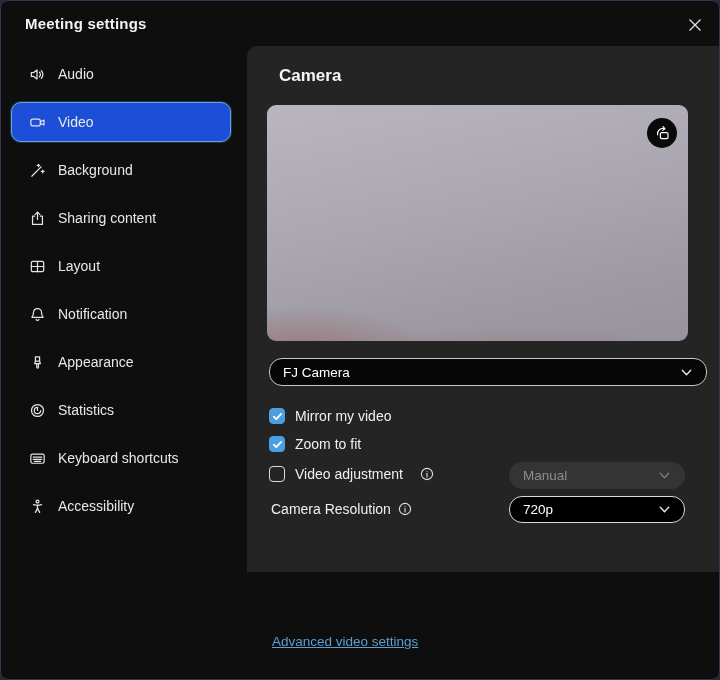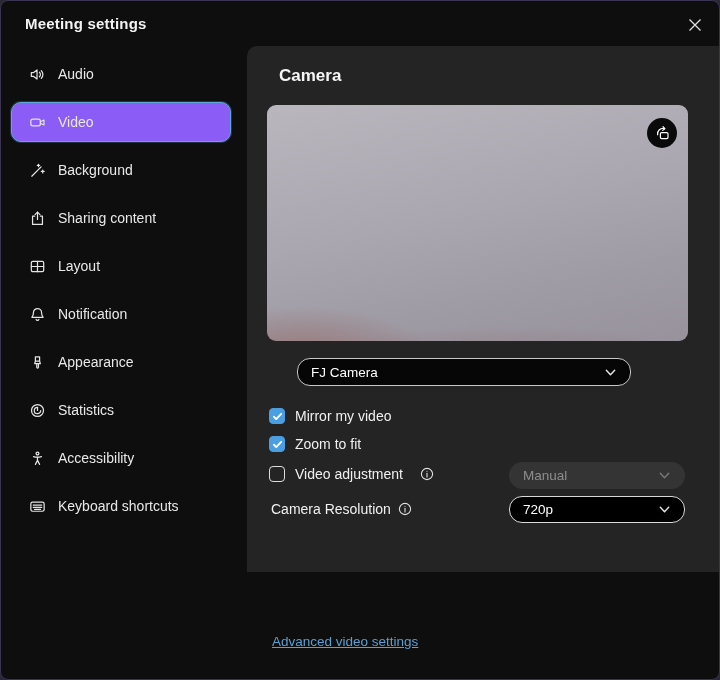--- a/index.html
+++ b/index.html
@@ -34,21 +34,21 @@
   
   .sidebar { position: absolute; top: 45px; left: 0; width: 246px; bottom: 0; padding-top: 8px; }
   .side-item {
     width: 220px; height: 40px; margin: 0 0 8px 10px;
     display: flex; align-items: center; gap: 11px;
     padding-left: 15px;
     border: 1.5px solid transparent; border-radius: 10px;
     cursor: pointer;
   }
   .side-item.active {
-    background: #8b5cf6;
+    background: #1d4ed8;
     border-color: #5ea7dd;
     box-shadow: 0 0 0 1px rgba(94,167,221,.25);
   }
   .side-item .icon { width: 20px; height: 20px; flex: 0 0 20px; display: flex; align-items: center; justify-content: center; }
   .side-item .icon svg { width: 19px; height: 19px; fill: none; stroke: #e4e4e4; stroke-width: 1.3; stroke-linecap: round; stroke-linejoin: round; }
   .side-item .lbl { font-size: 14px; color: #e8e8e8; }
 
   
   .panel {
     position: absolute; left: 246px; top: 45px; width: 474px; height: 526px;
@@ -76,24 +76,23 @@
 
   .select {
     position: absolute; display: flex; align-items: center;
     border-radius: 13px; cursor: pointer;
     font-size: 13.5px;
   }
   .select .chev { position: absolute; right: 13px; display: flex; }
   .select .chev svg { width: 13px; height: 13px; fill: none; stroke-width: 1.5; stroke-linecap: round; stroke-linejoin: round; }
 
   .select.camera {
-    left: 22px; top: 312px; width: 334px; height: 28px;
+    left: 22px; top: 312px; width: 438px; height: 28px;
     background: #060606; border: 1px solid #c7c7c7; color: #ffffff;
     padding-left: 13px;
-    margin-left: 28px;
   }
   .select.camera .chev svg { stroke: #e8e8e8; }
 
   .select.mode {
     left: 262px; top: 416px; width: 176px; height: 27px;
     background: #343434; border: 1px solid #343434; color: #8d8d8d;
     padding-left: 13px; cursor: default;
   }
   .select.mode .chev svg { stroke: #787878; }
 
@@ -235,39 +234,39 @@
             <path d="M10 6.6 a3.4 3.4 0 1 0 3.4 3.4"></path>
             <path d="M10 6.6 V10"></path>
           </svg>
       </span>
       <span class="lbl">Statistics</span>
     </div>
 
     <div class="side-item">
       <span class="icon">
         <svg viewBox="0 0 20 20">
+            <rect x="3" y="5.5" width="14" height="9.5" rx="1.8"></rect>
+            <path d="M5.5 8.5 H14.5"></path>
+            <path d="M5.5 10.8 H14.5"></path>
+            <path d="M6.8 13 H13.2"></path>
+          </svg>
+      </span>
+      <span class="lbl">Keyboard shortcuts</span>
+    </div>
+
+    <div class="side-item">
+      <span class="icon">
+        <svg viewBox="0 0 20 20">
             <circle cx="10" cy="4.8" r="1.5"></circle>
             <path d="M5.8 8 c2.8 .9 5.6 .9 8.4 0"></path>
             <path d="M10 8.7 V12"></path>
             <path d="M10 12 L7.8 16.2 M10 12 L12.2 16.2"></path>
           </svg>
       </span>
       <span class="lbl">Accessibility</span>
-    </div>
-
-    <div class="side-item">
-      <span class="icon">
-        <svg viewBox="0 0 20 20">
-            <rect x="3" y="5.5" width="14" height="9.5" rx="1.8"></rect>
-            <path d="M5.5 8.5 H14.5"></path>
-            <path d="M5.5 10.8 H14.5"></path>
-            <path d="M6.8 13 H13.2"></path>
-          </svg>
-      </span>
-      <span class="lbl">Keyboard shortcuts</span>
     </div>
 
   </nav>
 
   <section class="panel">
 
     <h2 class="panel-heading">Camera</h2>
 
     <div class="preview">
       <button class="rotate-btn">

